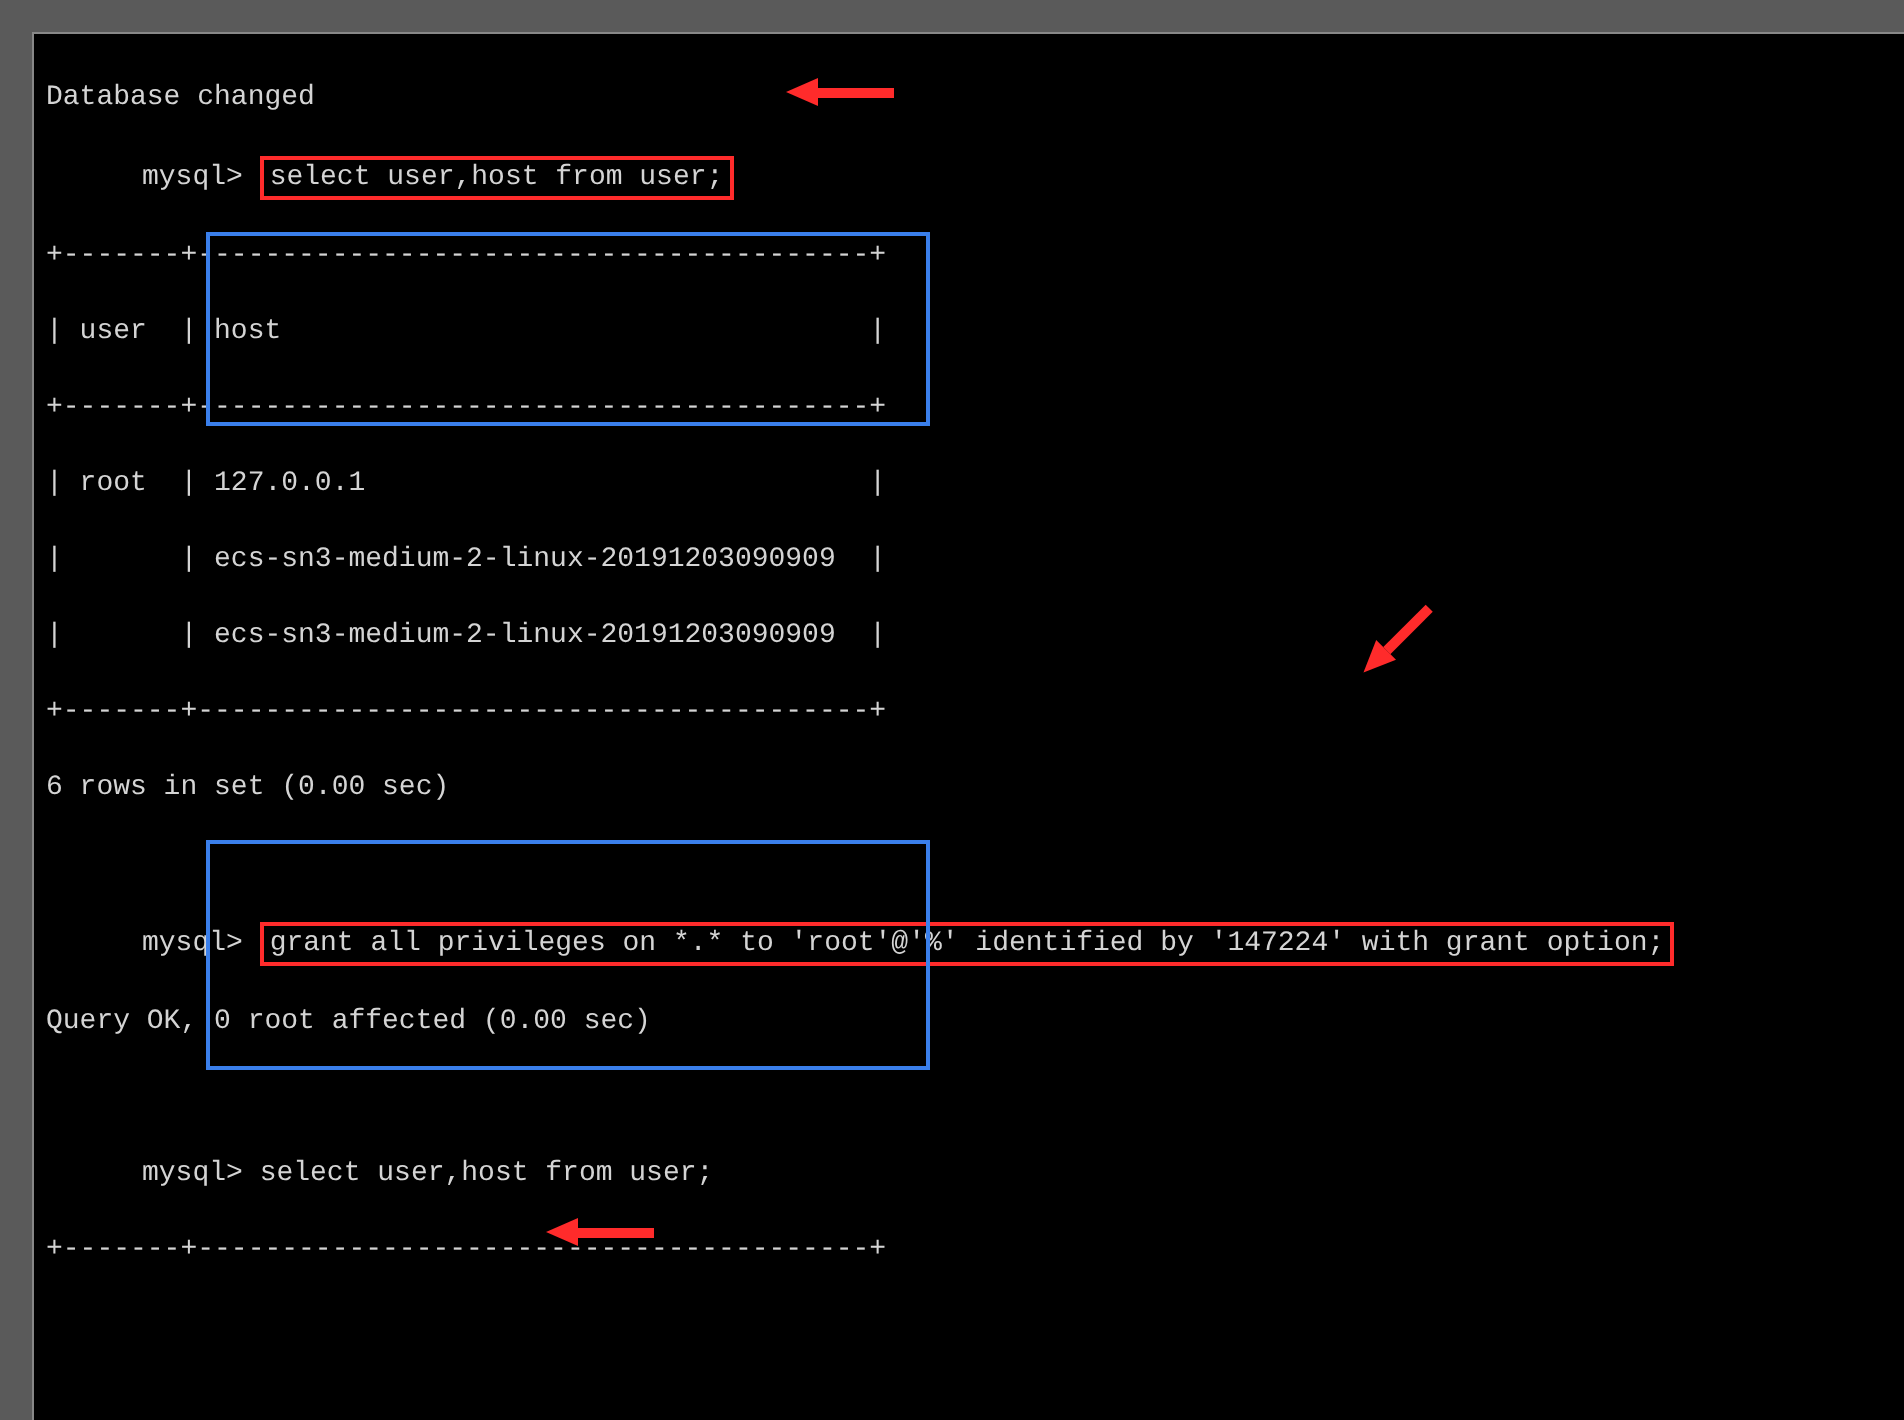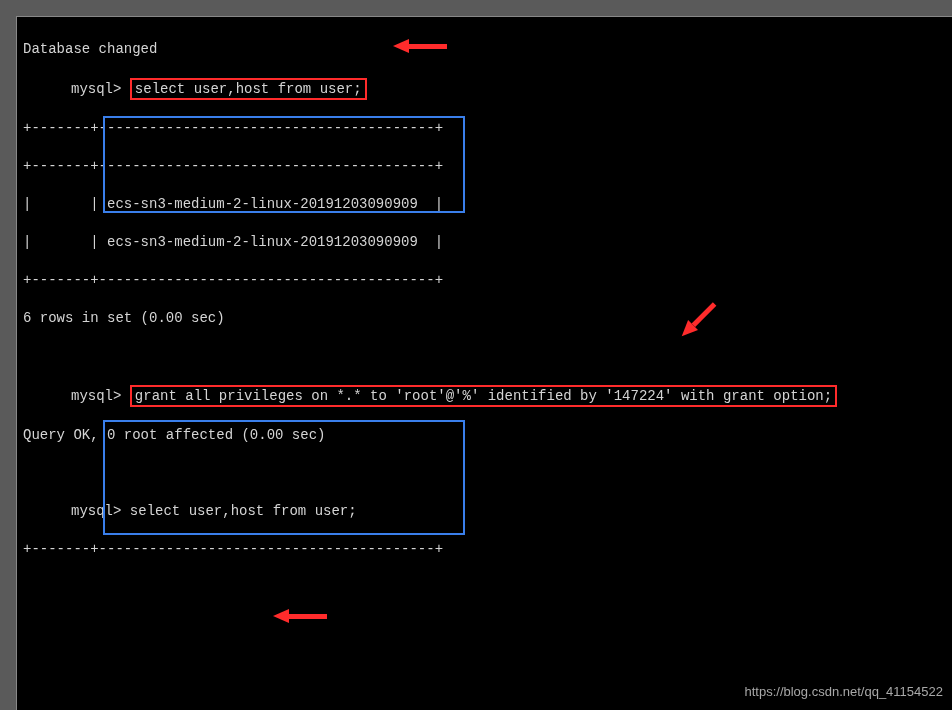--- a/index.html
+++ b/index.html
@@ -63,21 +63,23 @@
     font-size: 13px;
   }
 </style>
 </head>
 <body>
 
 <div class="terminal">
 <div class="line">Database changed</div>
 <div class="line"><span class="prompt">mysql&gt;</span> <span class="box-red">select user,host from user;</span></div>
 <div class="line">+-------+----------------------------------------+</div>
+<div class="line">| user  | host                                   |</div>
 <div class="line">+-------+----------------------------------------+</div>
+<div class="line">| root  | 127.0.0.1                              |</div>
 <div class="line">|       | ecs-sn3-medium-2-linux-20191203090909  |</div>
 <div class="line">|       | ecs-sn3-medium-2-linux-20191203090909  |</div>
 <div class="line">+-------+----------------------------------------+</div>
 <div class="line">6 rows in set (0.00 sec)</div>
 <div class="line">&nbsp;</div>
 <div class="line"><span class="prompt">mysql&gt;</span> <span class="box-red">grant all privileges on *.* to 'root'@'%' identified by '147224' with grant option;</span></div>
 <div class="line">Query OK, 0 root affected (0.00 sec)</div>
 <div class="line">&nbsp;</div>
 <div class="line"><span class="prompt">mysql&gt;</span> <span>select user,host from user;</span></div>
 <div class="line">+-------+----------------------------------------+</div>
@@ -105,14 +107,13 @@
 <div class="arrow-red" style="left:376px; top:22px;">
   <div class="arrow-head-left"></div><div class="arrow-body"></div>
 </div>
 <div class="arrow-red arrow-diag" style="left:658px; top:296px;">
   <div class="arrow-head-left"></div><div class="arrow-body" style="width:30px;"></div>
 </div>
 <div class="arrow-red" style="left:256px; top:592px;">
   <div class="arrow-head-left"></div><div class="arrow-body"></div>
 </div>
 
-<div class="watermark">https://blog.csdn.net/qq_41154522</div>
 </div>
 
 </body></html>

